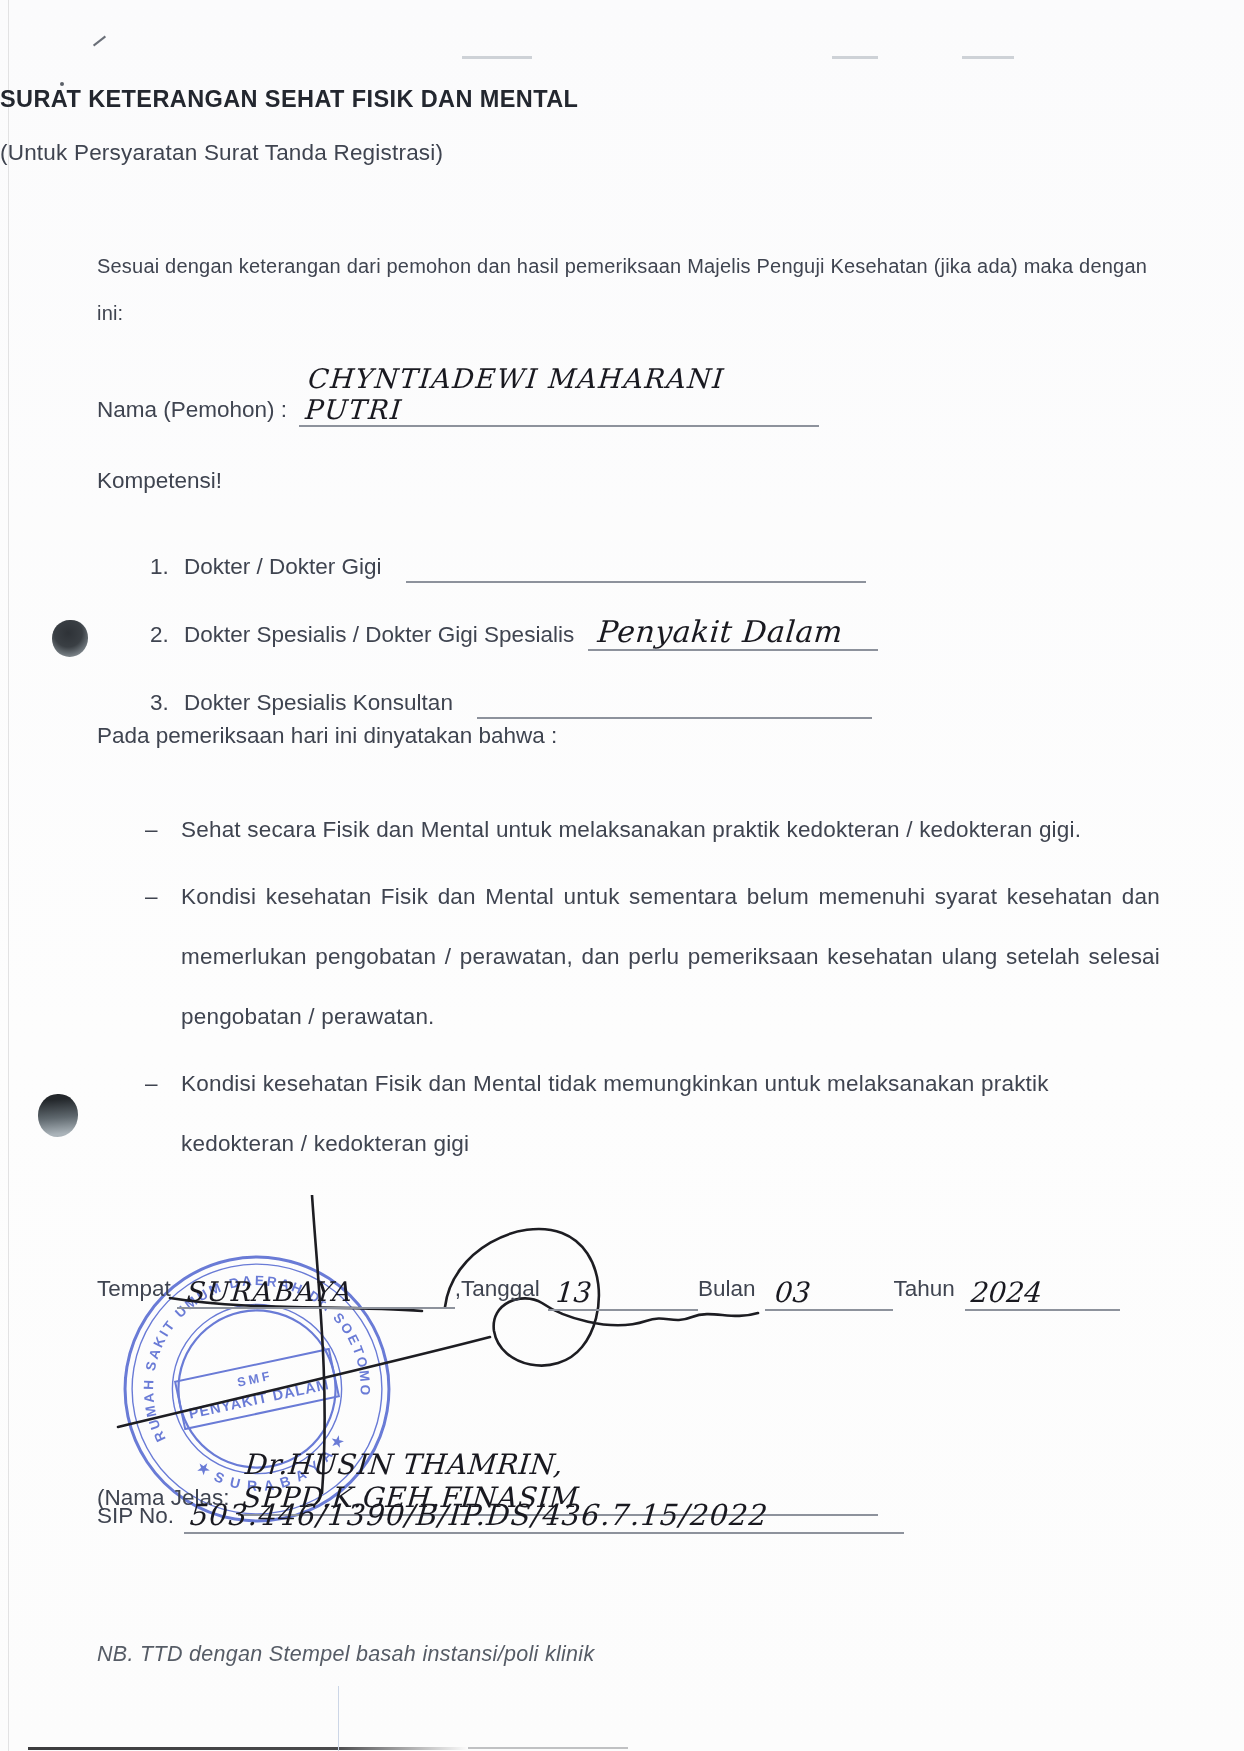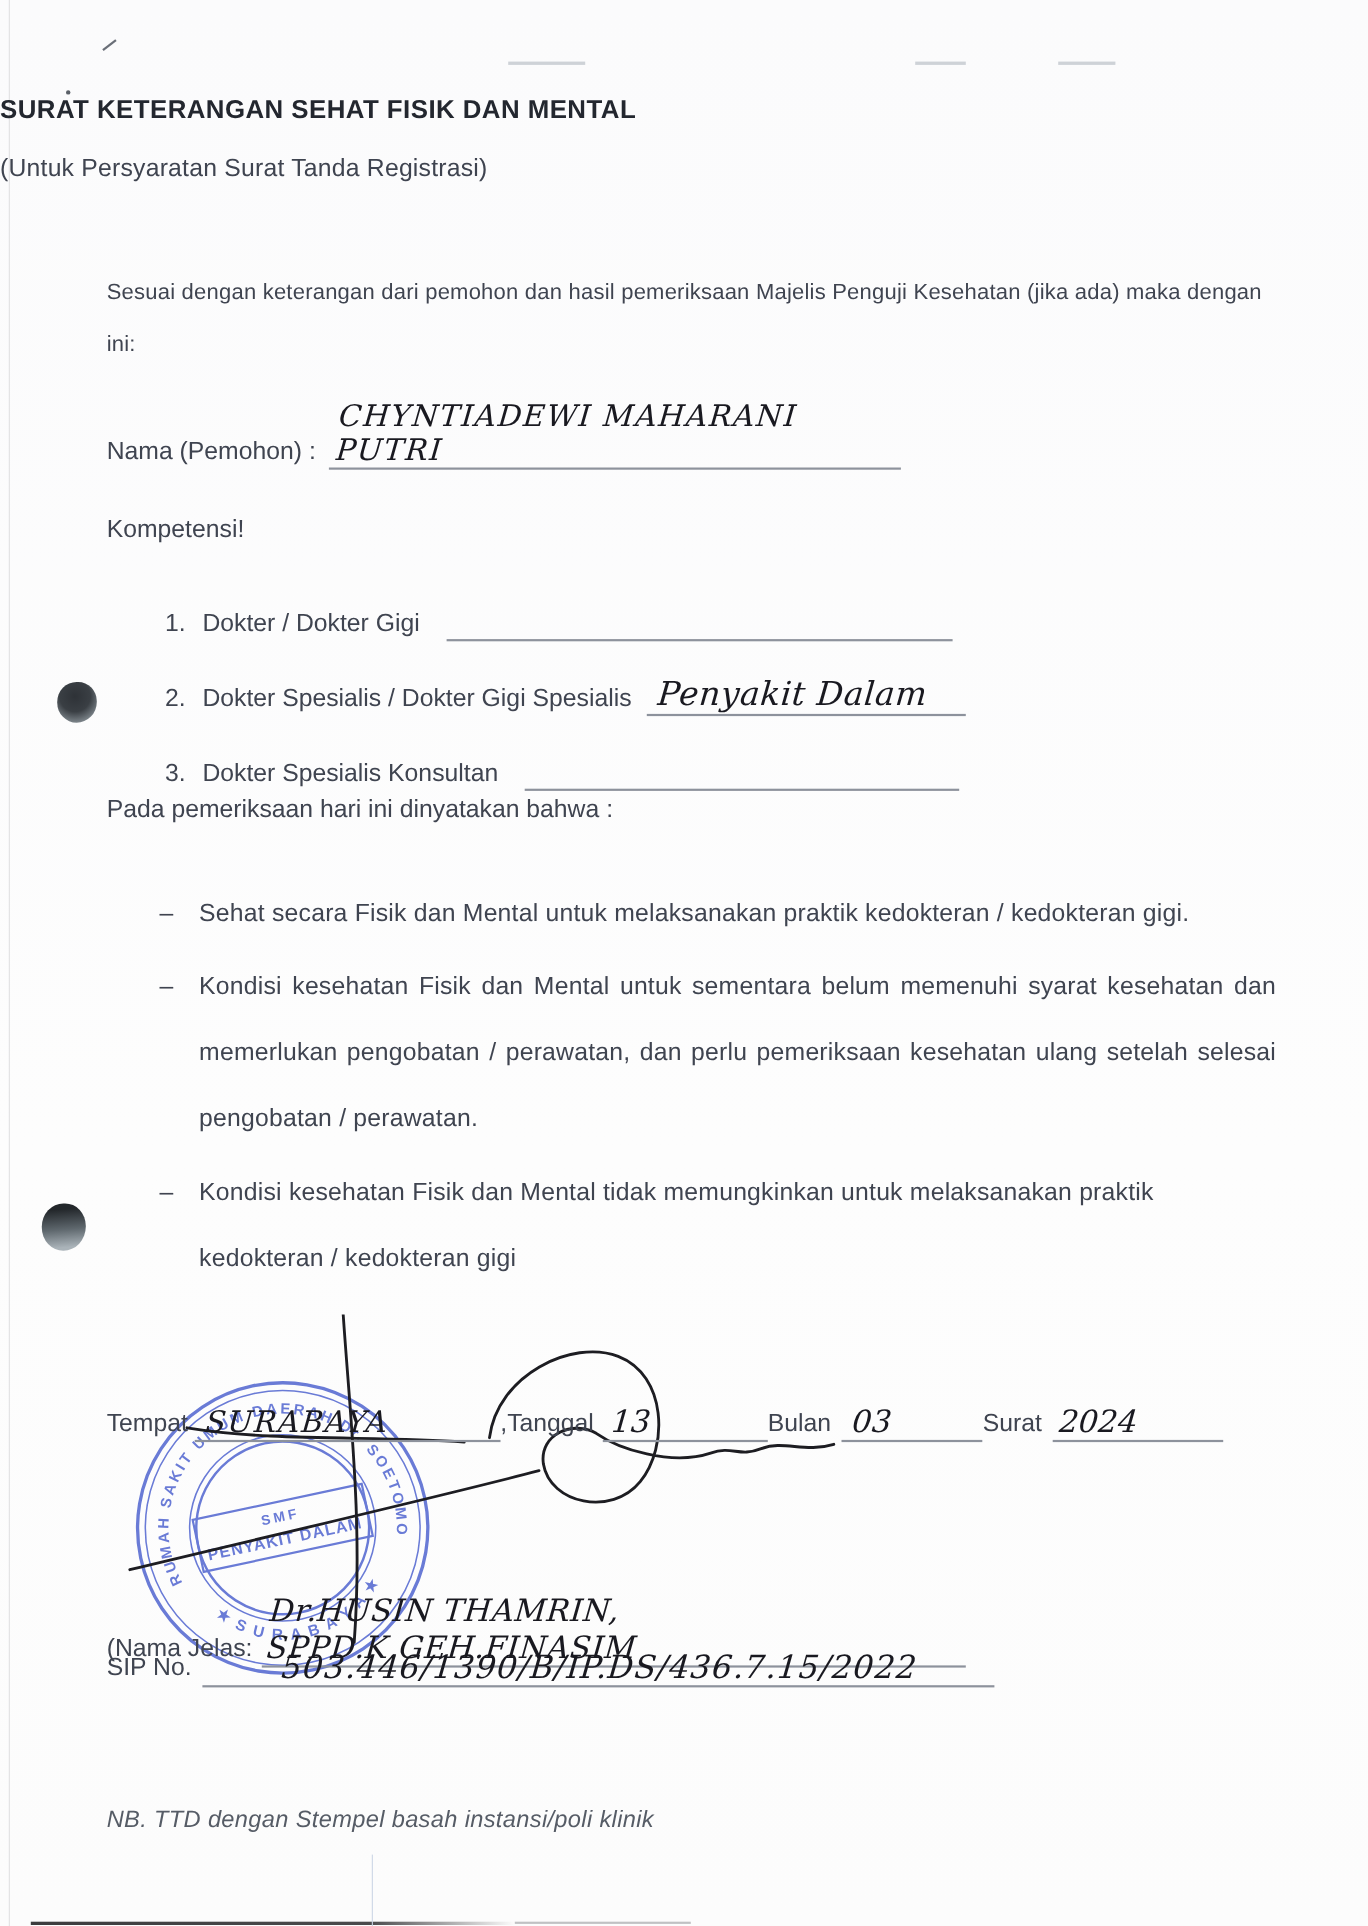--- a/index.html
+++ b/index.html
@@ -45,40 +45,40 @@
   .hand-script { font-size:30px; letter-spacing:0.5px; }
   .exam-intro { position:absolute; top:723px; left:97px; font-size:22.5px; }
   .statements { position:absolute; top:800px; left:145px; width:1015px; display:flex; flex-direction:column; row-gap:7px; }
   .statement-row { display:flex; }
   .statement-marker { width:36px; font-size:22.5px; line-height:60px; }
   .statement-text { flex:1; font-size:22.5px; line-height:60px; text-align:justify; letter-spacing:0.2px; }
   .statement-row:last-child .statement-text { text-align:left; }
 
   .closing-row {
     position:absolute; top:1276px; left:97px; width:1090px;
-    display:flex; align-items:flex-end; font-size:22.5px; z-index:4;
+    display:flex; align-items:flex-start; font-size:22.5px; z-index:4;
   }
   .closing-row .label { padding-bottom:4px; white-space:nowrap; }
   .cb-tempat { width:278px; margin-left:6px; padding-left:10px; }
   .cb-tanggal { width:150px; margin-left:8px; padding-left:8px; }
   .cb-bulan { width:128px; margin-left:10px; padding-left:10px; }
   .cb-tahun { width:155px; margin-left:10px; padding-left:6px; }
   .hand-date { font-size:28px; }
 
   .stamp {
     position:absolute; left:116px; top:1248px; width:282px; height:282px;
     transform:rotate(-12deg); opacity:0.82; z-index:1;
   }
   .sig-svg { position:absolute; left:90px; top:1195px; width:880px; height:320px; z-index:3; pointer-events:none; }
 
   .nama-row { position:absolute; top:1448px; left:97px; width:1090px; display:flex; align-items:flex-end; font-size:22.5px; z-index:4; }
   .nama-row .label { padding-bottom:5px; white-space:nowrap; }
   .nama-value-box { width:640px; margin-left:8px; padding:0 4px 0 6px; }
   .hand-name { font-size:28px; letter-spacing:0.5px; }
-  .sip-row { position:absolute; top:1498px; left:97px; width:1090px; display:flex; align-items:flex-end; font-size:22.5px; z-index:4;text-align:center; }
+  .sip-row { position:absolute; top:1498px; left:97px; width:1090px; display:flex; align-items:flex-end; font-size:22.5px; z-index:4; }
   .sip-row .label { padding-bottom:5px; white-space:nowrap; }
   .sip-value-box { width:720px; margin-left:10px; padding:0 4px 0 6px; }
   .hand-sip { font-size:29px; letter-spacing:1px; }
 
   .footer-note {
     position:absolute; top:1642px; left:97px; font-size:21.5px;
     font-style:italic; color:#565c66; letter-spacing:0.3px;
   }
 
   .hole { position:absolute; border-radius:50% 48% 52% 50%; z-index:5; }
@@ -159,21 +159,21 @@
       <span class="hand hand-caps">SURABAYA</span>
     </span>
     <span class="label">,Tanggal</span>
     <span class="blank cb-tanggal">
       <span class="hand hand-date">13</span>
     </span>
     <span class="label">Bulan</span>
     <span class="blank cb-bulan">
       <span class="hand hand-date">03</span>
     </span>
-    <span class="label">Surat</span>
+    <span class="label">Tahun</span>
     <span class="blank cb-tahun">
       <span class="hand hand-date">2024</span>
     </span>
   </div>
 
   <div class="stamp">
     <svg width="282" height="282" viewBox="0 0 280 280">
       <g stroke="#4a5fce" fill="none">
         <circle cx="140" cy="140" r="131" stroke-width="3"></circle>
         <circle cx="140" cy="140" r="124" stroke-width="1.4"></circle>

